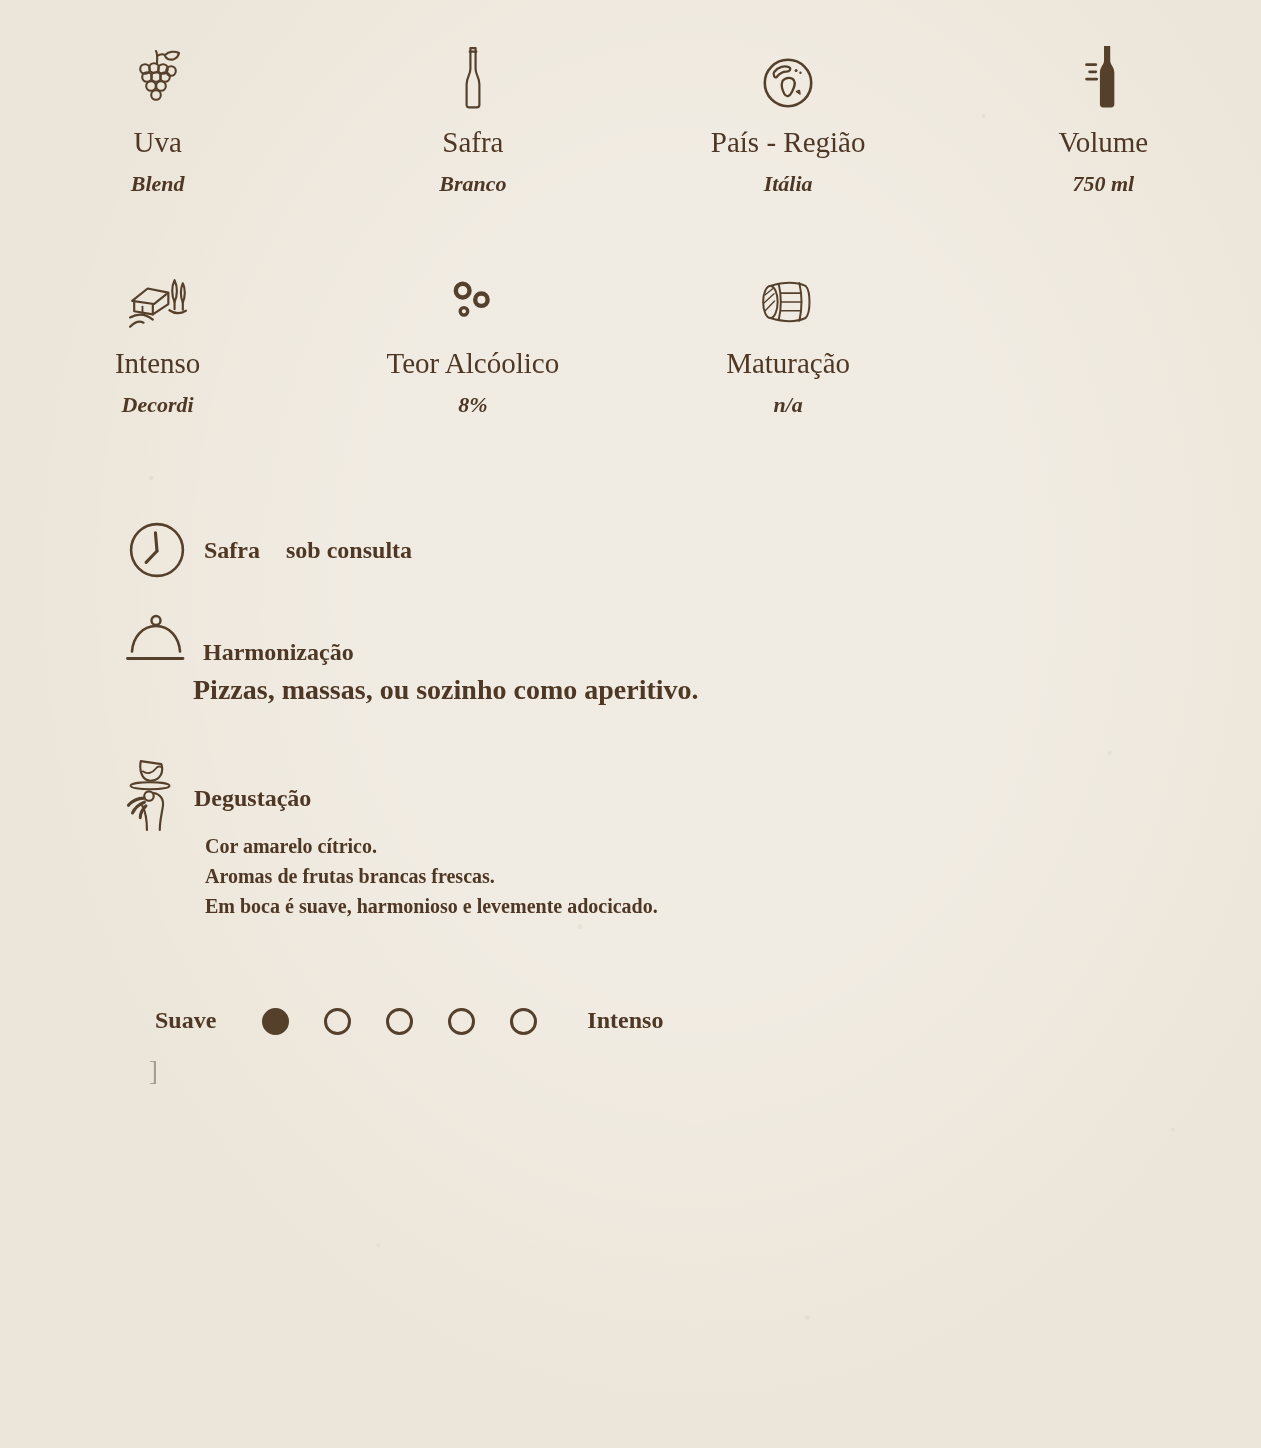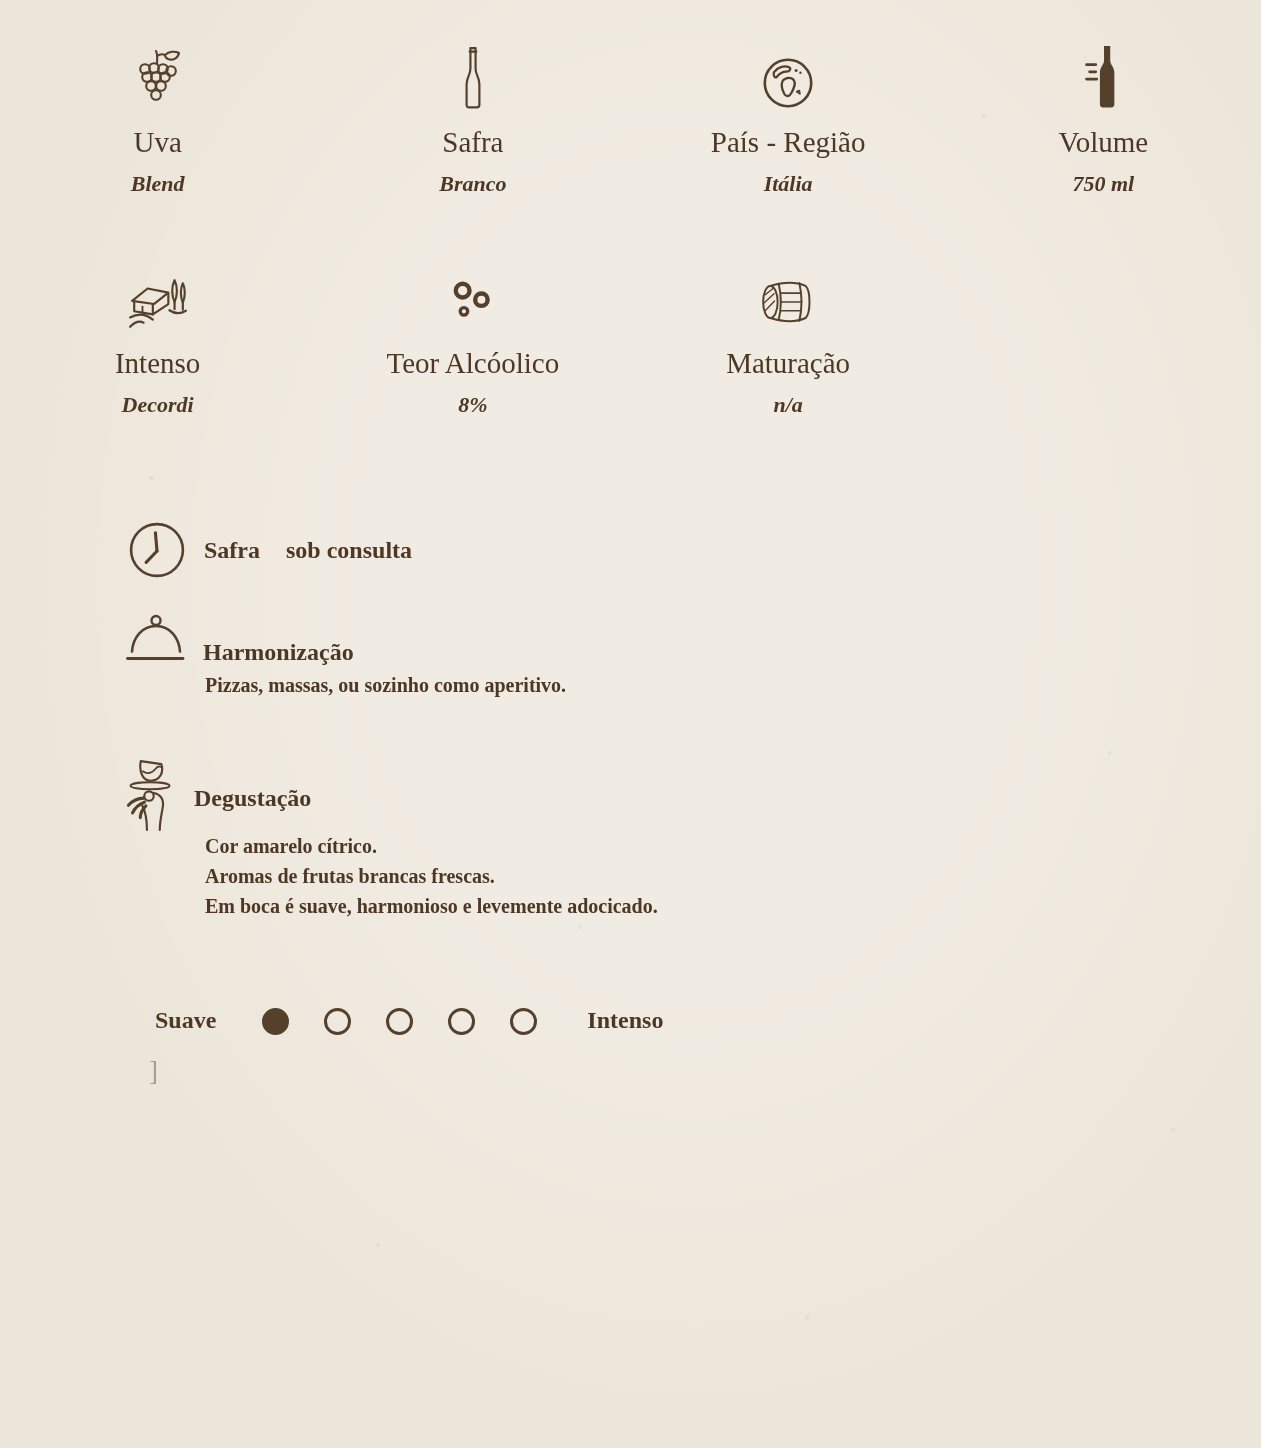--- a/index.html
+++ b/index.html
@@ -41,21 +41,21 @@
   svg{display:block;}
   .ln{stroke:var(--icon);fill:none;stroke-width:2.1;stroke-linecap:round;stroke-linejoin:round;}
   .fl{fill:var(--icon);stroke:none;}
   
   .note{position:absolute;display:flex;align-items:center;}
   .note-head{font-weight:bold;font-size:24px;line-height:1;}
   .safra{left:128px;top:521px;gap:18px;}
   .safra-text{display:flex;align-items:baseline;}
   .safra-value{margin-left:26px;}
   .harm{left:125px;top:614px;gap:12px;align-items:flex-end;}
-  .harm-body{position:absolute;left:205px;top:672px;font-weight:bold;font-size:20px;line-height:1.3;}
+  .harm-body{position:absolute;left:193px;top:672px;font-weight:bold;font-size:28px;line-height:1.3;}
   .degu{left:118px;top:758px;gap:14px;align-items:flex-start;}
   .degu .note-head{margin-top:28px;}
   .degu-body{position:absolute;left:205px;top:831px;font-weight:bold;font-size:20px;line-height:30px;}
   
   .scale{position:absolute;left:155px;top:1008px;display:flex;align-items:flex-start;}
   .scale-label{font-weight:bold;font-size:24px;line-height:1;}
   .dots{display:flex;gap:35px;margin-left:46px;}
   .dot{width:27px;height:27px;border:3.5px solid var(--icon);border-radius:50%;}
   .dot.filled{background:var(--icon);}
   .scale-right{margin-left:50px;}

